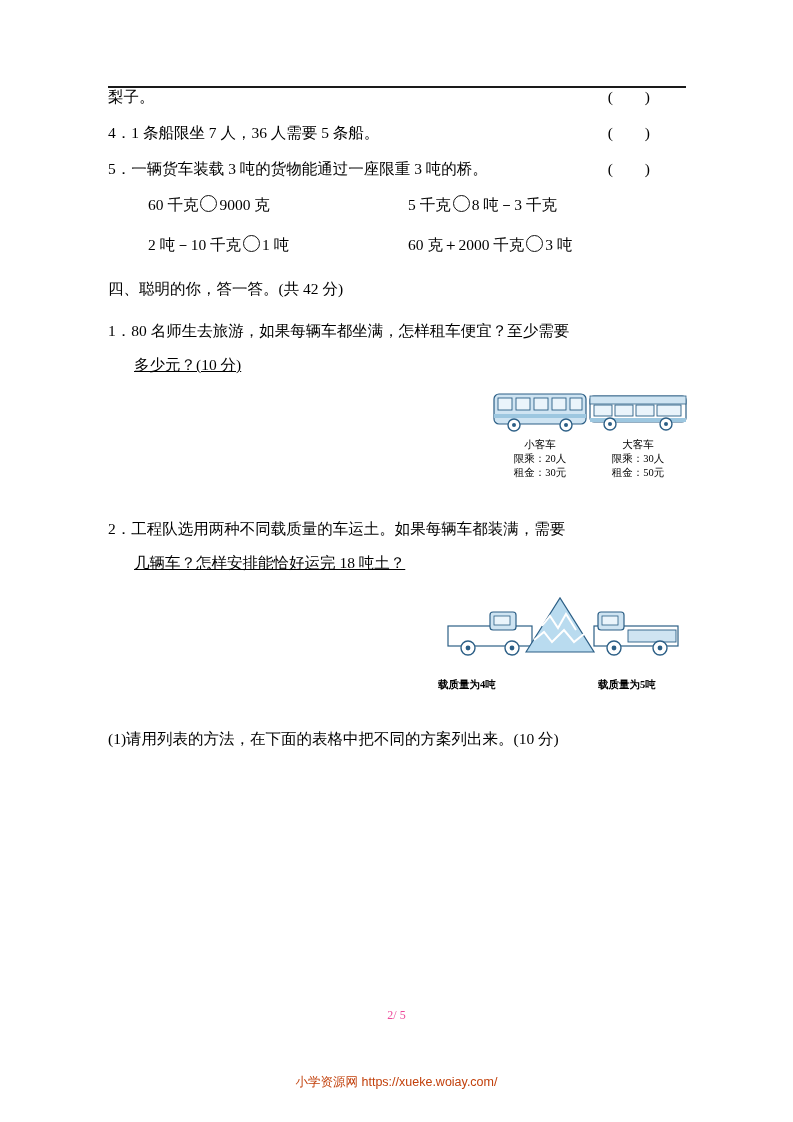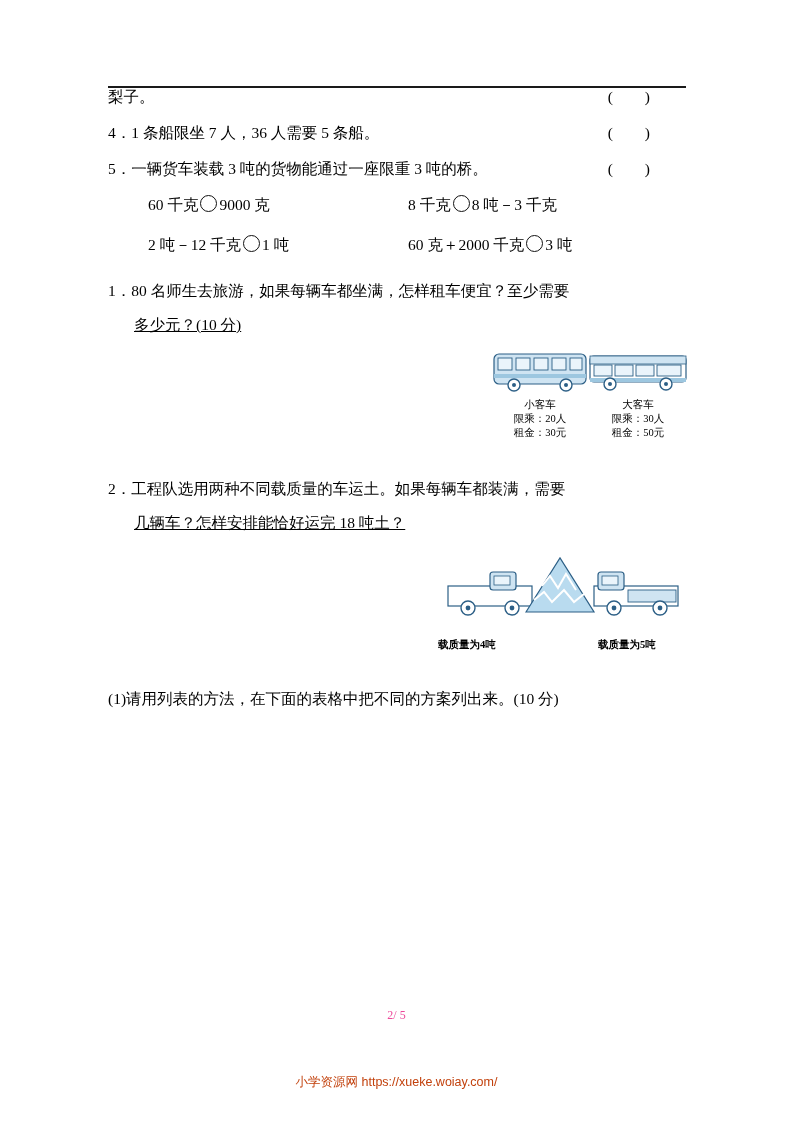--- a/index.html
+++ b/index.html
@@ -160,33 +160,34 @@
       <span class="paren">(    )</span>
     </div>
 
 
     <div class="cmp-grid">
       <div class="cmp-row">
         <div class="cmp-col">
           <span>60 千克</span><span class="circle-inline"></span><span>9000 克</span>
         </div>
         <div class="cmp-col">
-          <span>8 千克</span><span class="circle-inline"></span><span>8 吨－3 千克</span>
+          <span>5 千克</span><span class="circle-inline"></span><span>8 吨－3 千克</span>
         </div>
       </div>
       <div class="cmp-row">
         <div class="cmp-col">
-          <span>2 吨－12 千克</span><span class="circle-inline"></span><span>1 吨</span>
+          <span>2 吨－10 千克</span><span class="circle-inline"></span><span>1 吨</span>
         </div>
         <div class="cmp-col">
           <span>60 克＋2000 千克</span><span class="circle-inline"></span><span>3 吨</span>
         </div>
       </div>
     </div>
 
+    <div class="section-head">四、聪明的你，答一答。(共 42 分)</div>
 
     <div class="q-line">
       <span>1．80 名师生去旅游，如果每辆车都坐满，怎样租车便宜？至少需要</span>
       <span class="sub">多少元？(10 分)</span>
     </div>
 
     <div class="fig-bus">
 
       <div class="bus-group" style="left:380px; top:0;">
         <div class="bus-img">

